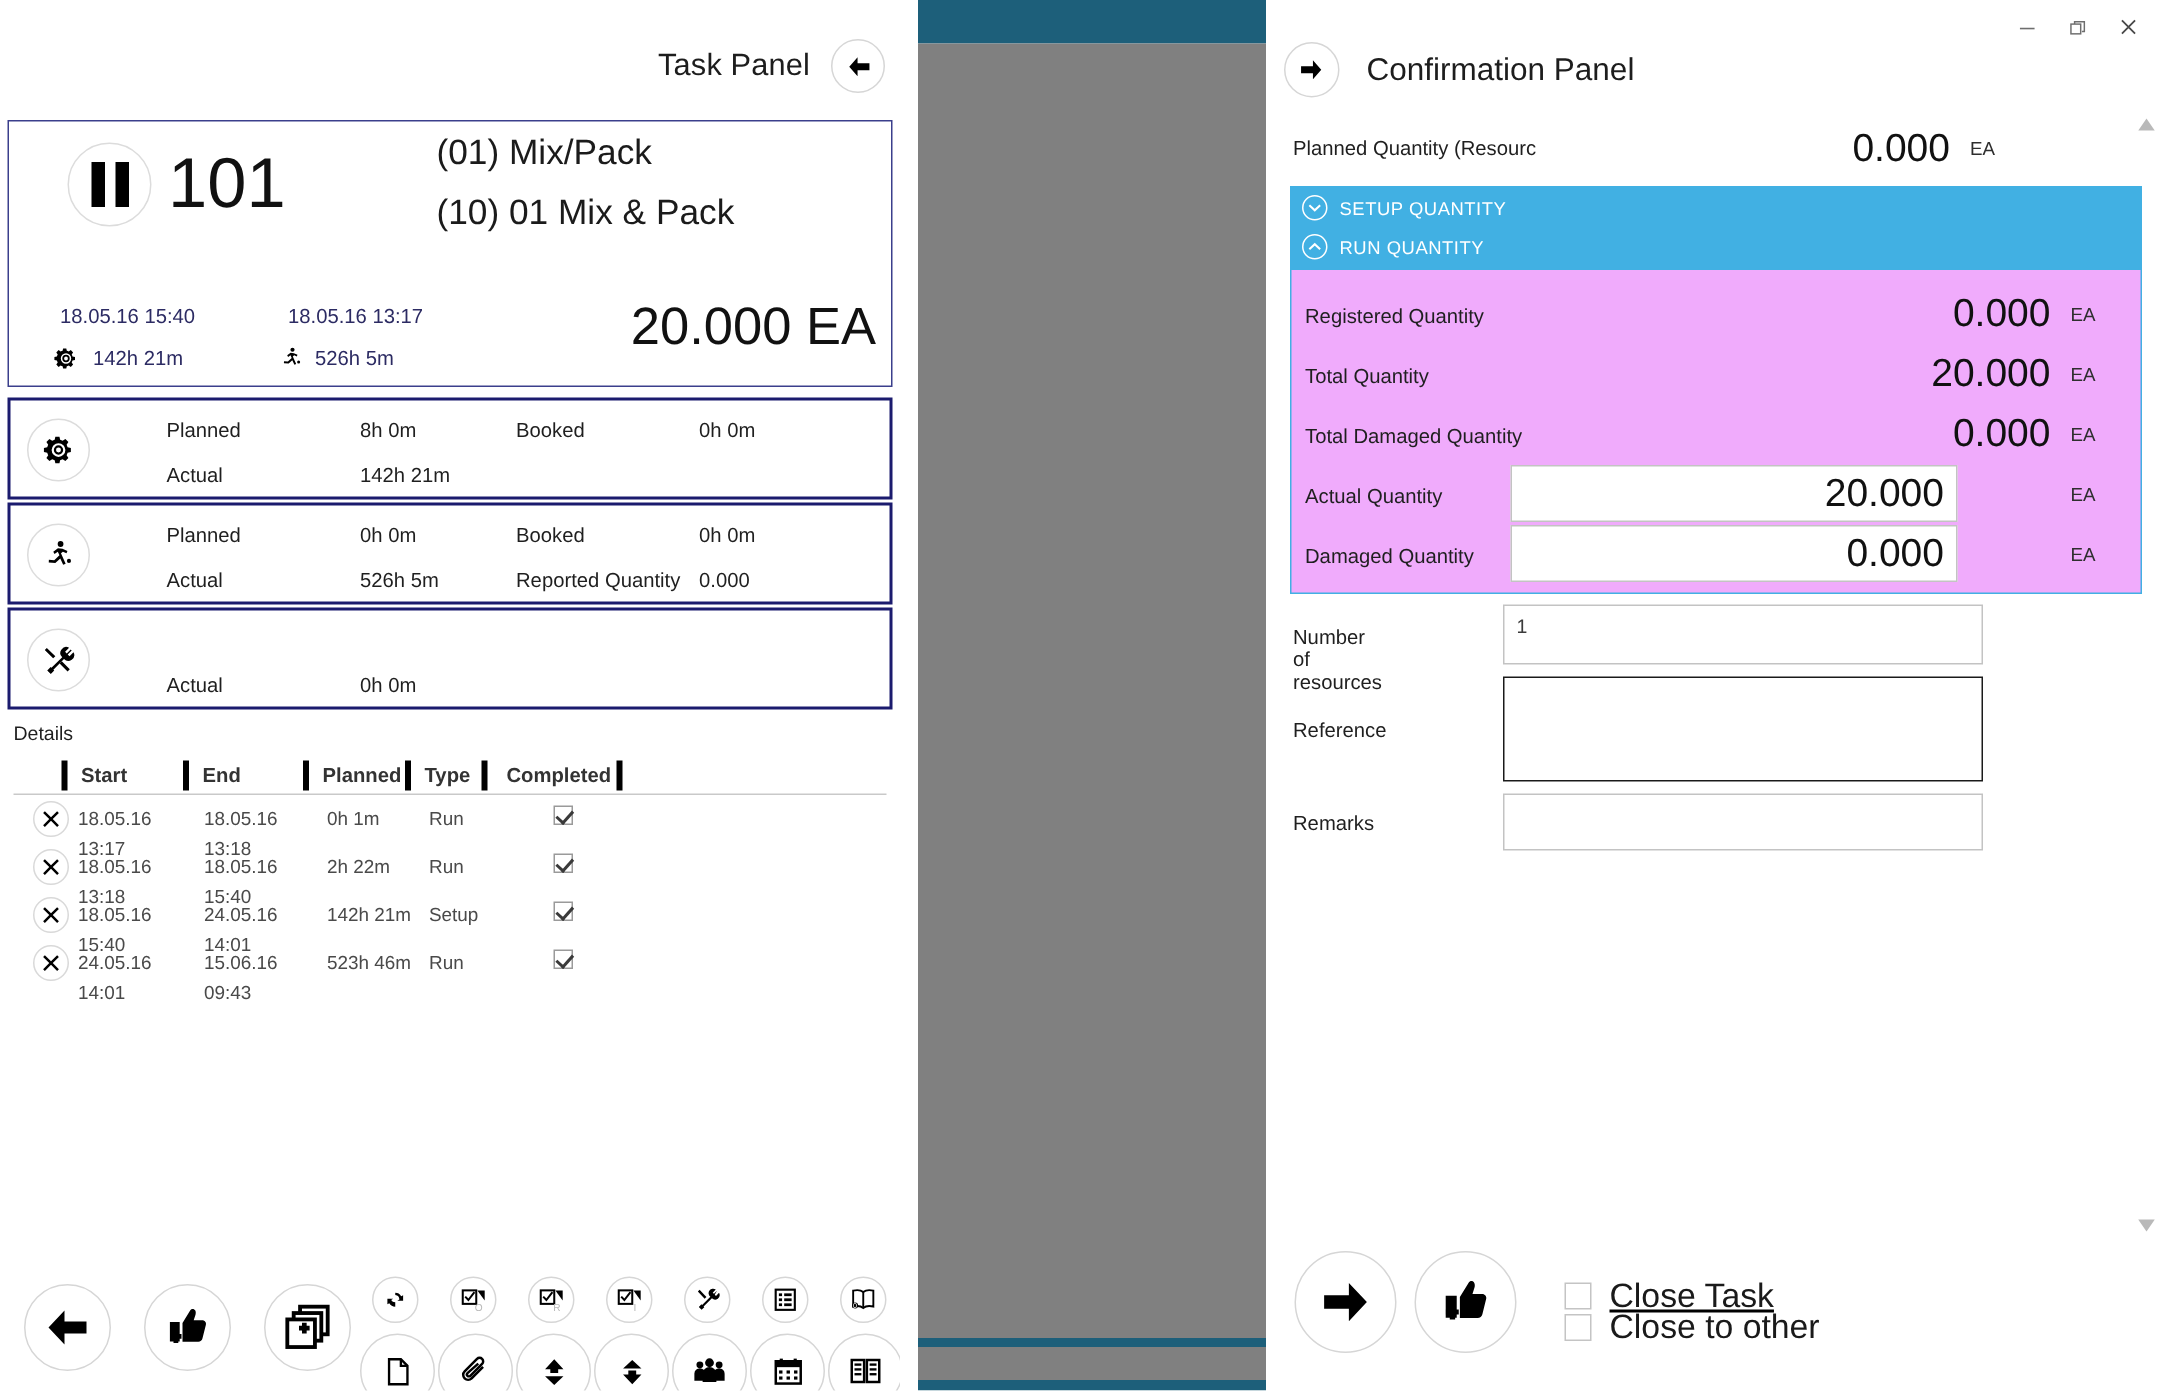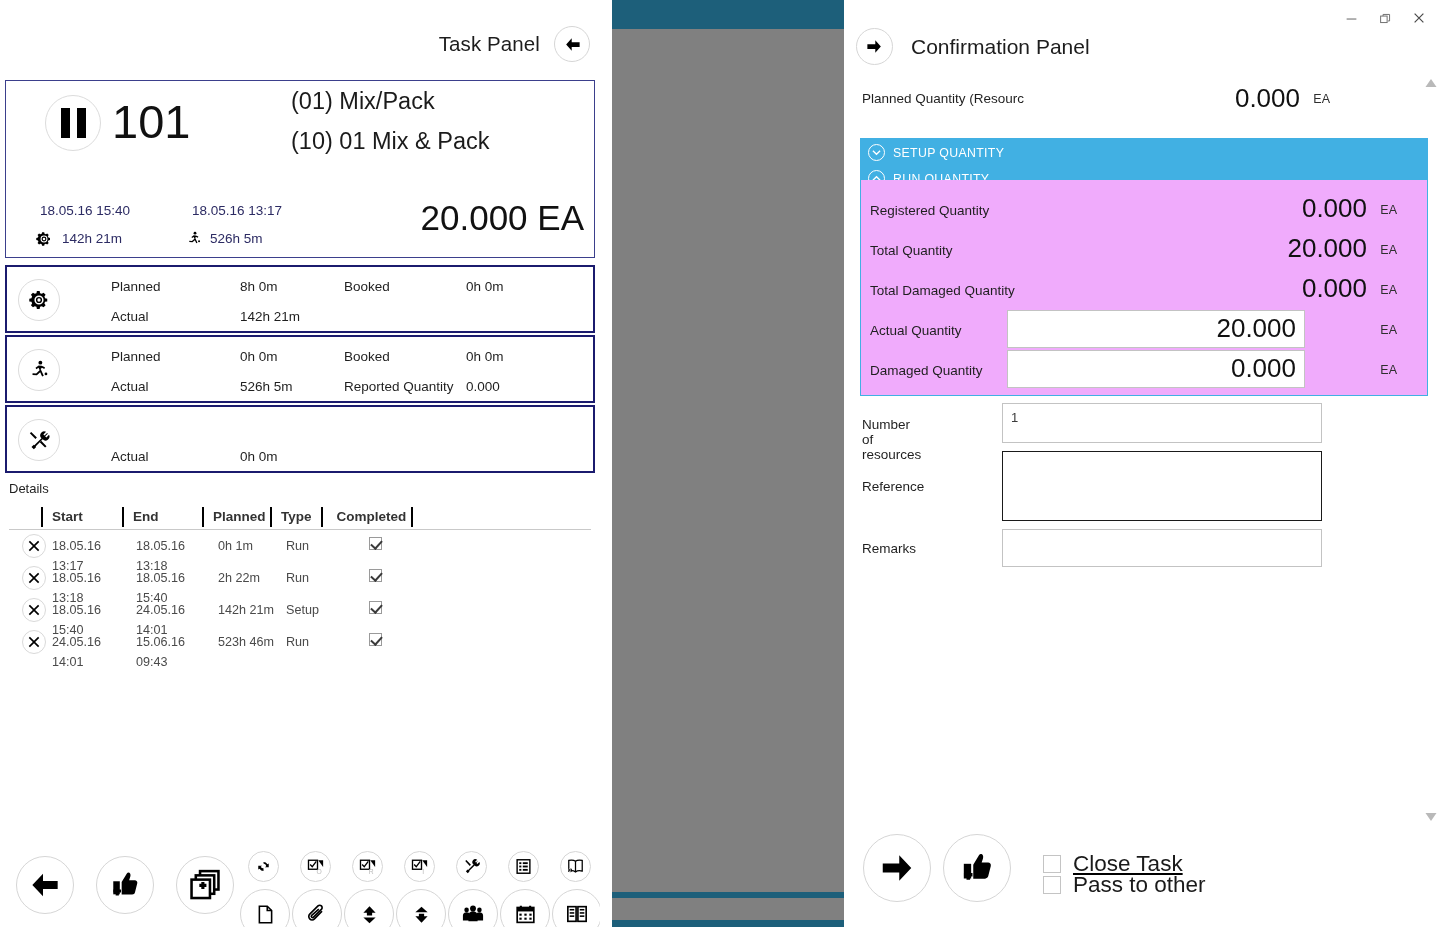--- a/index.html
+++ b/index.html
@@ -65,21 +65,21 @@
   .sum-row .c-lbl { position: absolute; font-size: 13.5px; color: #1f1f1f; }
   .sum-row .c-val { position: absolute; font-size: 13.5px; color: #1f1f1f; }
 
   .details-cap { position: absolute; left: 9px; top: 481px; font-size: 13px; color: #1f1f1f; }
 
   
   .dtable { position: absolute; left: 9px; top: 504px; width: 582px; }
   .dtable .hrow { display: flex; height: 26px; align-items: center; border-bottom: 1px solid #c9c9c9; }
   .dtable .hrow .th {
     font-size: 13.5px; font-weight: bold; color: #333; height: 20px; line-height: 20px;
-    border-left: 2px solid #000000; padding-left: 9px;
+    border-left: 4px solid #000000; padding-left: 9px;
   }
   .dtable .hrow .th.first { border-left: none; }
   .dtable .drow { display: flex; height: 32px; align-items: center; font-size: 12.6px; color: #4a4a4a; }
   .dtable .drow .td { height: 20px; line-height: 20px; }
   .xbtn {
     width: 24px; height: 24px; border-radius: 50%; border: 1px solid #d9d9d9; background: #fff;
     display: flex; align-items: center; justify-content: center; margin-right: 6px; margin-left: 13px;
     flex: 0 0 auto;
   }
   .chk {
@@ -114,21 +114,21 @@
     color: #6e6e6e;
   }
   .cp-head { position: absolute; left: 12px; top: 28px; display: flex; align-items: center; gap: 18px; }
   .cp-head .title { font-size: 21px; color: #1d1d1d; }
 
   .pq-lbl { position: absolute; left: 18px; top: 91px; font-size: 13.5px; color: #1f1f1f; }
   .pq-val { position: absolute; right: 144px; top: 83px; font-size: 26px; color: #111; }
   .pq-ea  { position: absolute; right: 114px; top: 92px; font-size: 12.5px; color: #2e2e2e; }
 
   .qty-banner {
-    position: absolute; left: 16px; top: 124px; width: 568px; height: 56px; background: #41b0e3; margin-top: 14px;
+    position: absolute; left: 16px; top: 124px; width: 568px; height: 56px; background: #41b0e3;
   }
   .qty-banner .line { position: absolute; left: 8px; display: flex; align-items: center; gap: 8px; color: #fff; }
   .qty-banner .line .cap { font-size: 12.3px; letter-spacing: .35px; }
   .chv {
     width: 17px; height: 17px; border-radius: 50%; border: 1.4px solid #fff;
     display: flex; align-items: center; justify-content: center;
   }
 
   .qty-box {
     position: absolute; left: 16px; top: 180px; width: 568px; height: 216px;
@@ -601,17 +601,17 @@
           <path fill="#000" d="M5 13.2h2.4v2.1H9v2.3H7.4v2.2H5v-2.2H3.3v-2.3H5z"></path>
         </svg>
       </div>
 
       <div class="cp-check" style="position:absolute;left:199px;top:23px;text-decoration:underline;">
         <span class="bx"></span>
         <span class="cl">Close Task</span>
       </div>
       <div class="cp-check" style="position:absolute;left:199px;top:44px;">
         <span class="bx"></span>
-        <span class="cl">Pass to other</span>
+        <span class="cl">Close to other</span>
       </div>
     </div>
   </div>
 </div>
 
 </body></html>

